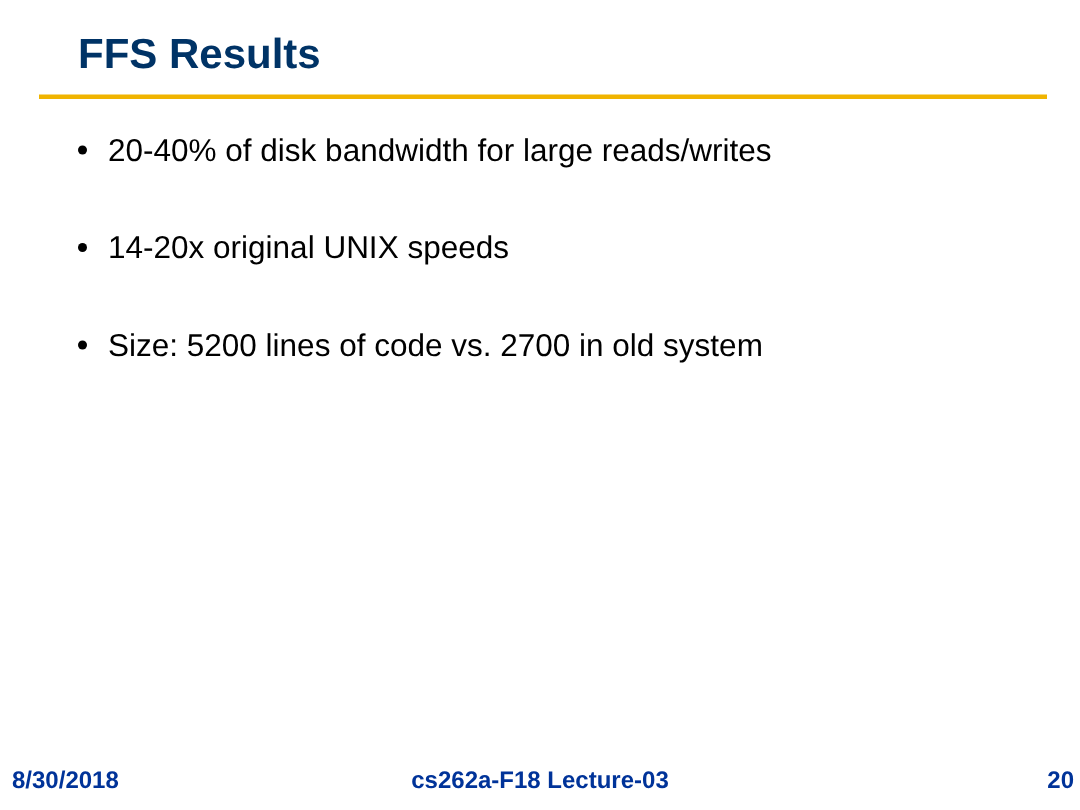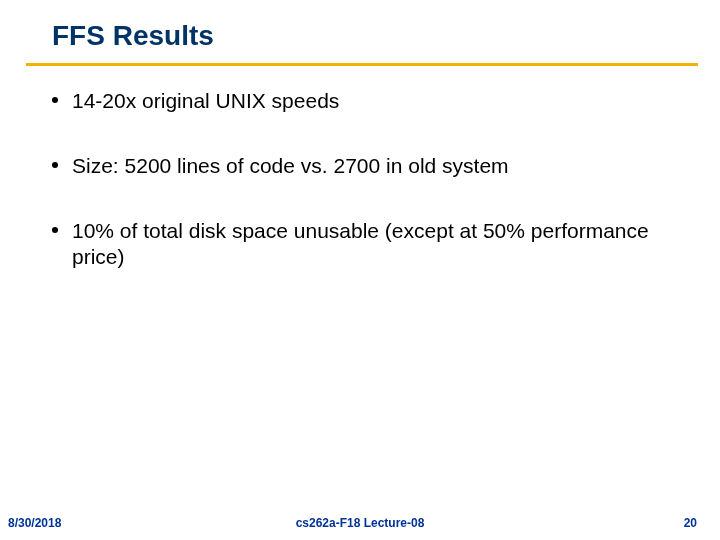--- a/index.html
+++ b/index.html
@@ -60,66 +60,66 @@
     margin-top: 9px;
     margin-right: 14px;
     flex-shrink: 0;
   }
   .footer {
     position: absolute;
     bottom: 10px;
     left: 0;
     right: 0;
     height: 20px;
-    font-size: 12px;
+    font-size: 16px;
     color: #003399;
     font-weight: bold;
   }
   .footer-left {
     position: absolute;
     left: 8px;
     bottom: 0;
   }
   .footer-center {
     position: absolute;
     left: 0;
     right: 0;
     text-align: center;
     bottom: 0;
   }
   .footer-right {
     position: absolute;
-    right: 23px;
+    right: 4px;
     bottom: 0;
   }
 </style>
 </head>
 <body>
 
 <div class="slide">
 
   <div class="title-wrap">
     <h1 class="title">FFS Results</h1>
   </div>
   <div class="gold-line"></div>
 
   <div class="body">
     <div class="bullet">
       <span class="dot"></span>
+      <span>20-40% of disk bandwidth for large reads/writes</span>
+    </div>
+    <div class="bullet">
+      <span class="dot"></span>
       <span>14-20x original UNIX speeds</span>
     </div>
     <div class="bullet">
       <span class="dot"></span>
       <span>Size: 5200 lines of code vs. 2700 in old system</span>
     </div>
-    <div class="bullet">
-      <span class="dot"></span>
-      <span>10% of total disk space unusable (except at 50% performance price)</span>
-    </div>
   </div>
 
   <div class="footer">
     <span class="footer-left">8/30/2018</span>
-    <span class="footer-center">cs262a-F18 Lecture-08</span>
+    <span class="footer-center">cs262a-F18 Lecture-03</span>
     <span class="footer-right">20</span>
   </div>
 
 </div>
 
 </body></html>

